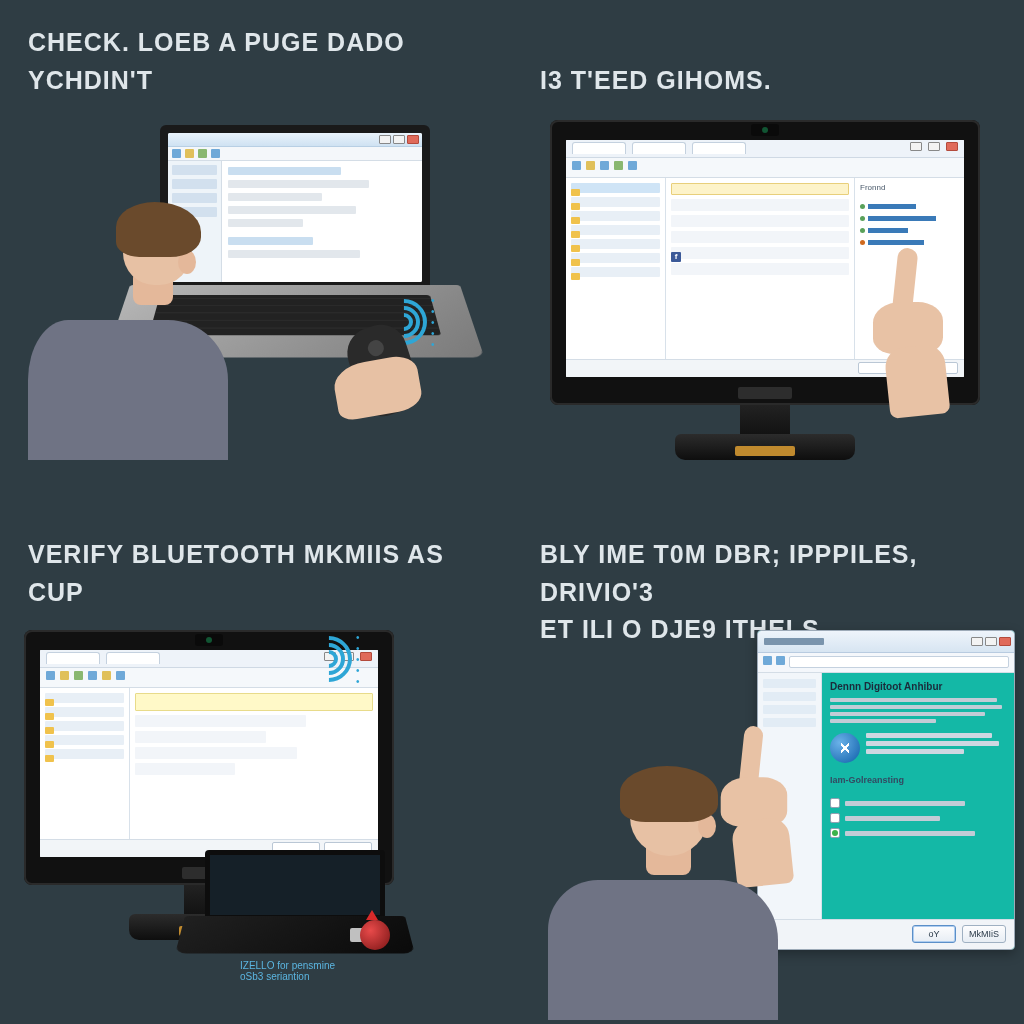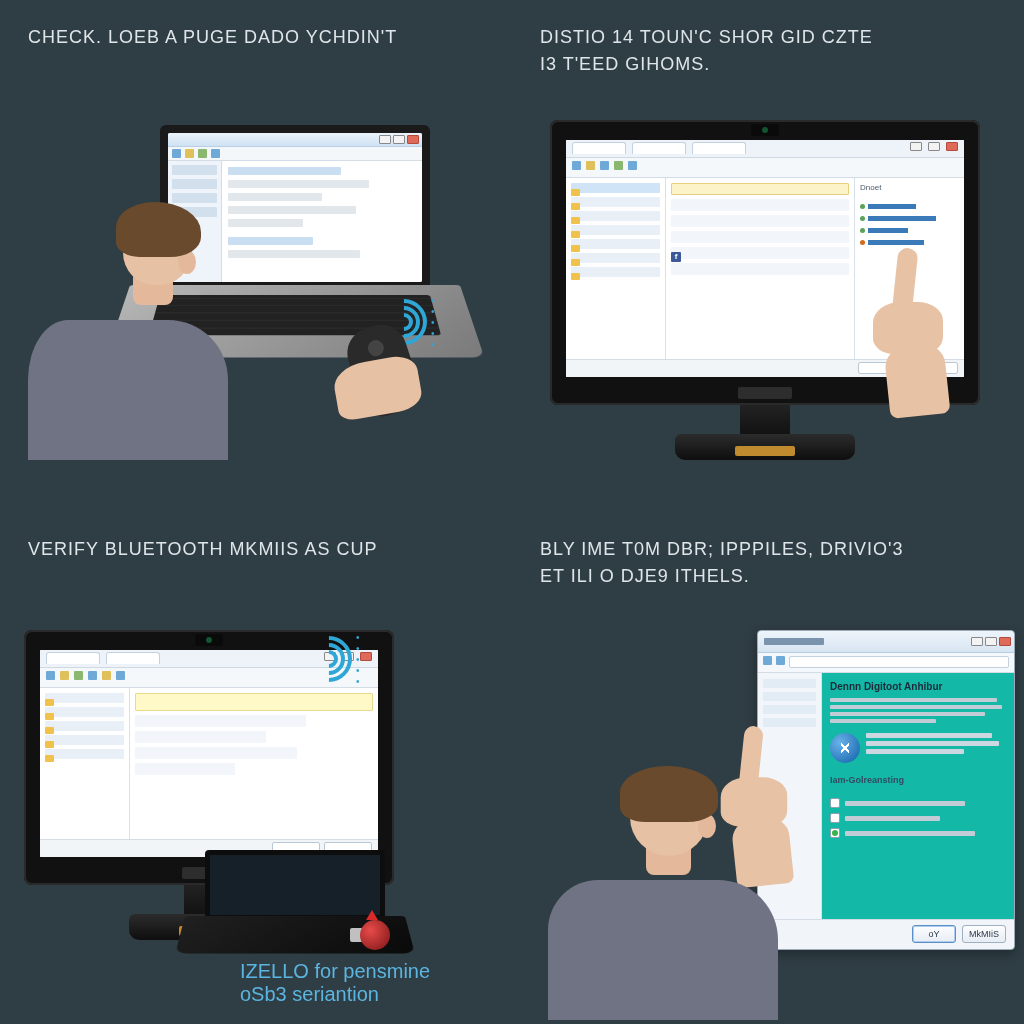--- a/index.html
+++ b/index.html
@@ -16,30 +16,30 @@
     display: grid;
     grid-template-columns: 1fr 1fr;
     grid-template-rows: 1fr 1fr;
     width: 100%; height: 100%;
   }
   .quad {
     position: relative;
     padding: 24px 28px;
   }
   .caption {
-    font-size: 18px;
+    font-size: 25px;
     letter-spacing: 1px;
-    font-weight: 400;
+    font-weight: 700;
     line-height: 1.5;
     font-family: "Arial Narrow", Arial, sans-serif;
     font-stretch: condensed;
     text-transform: uppercase;
   }
   .subcaption {
-    font-size: 20px;
+    font-size: 10px;
     color: #5bb5e0;
     position: absolute;
   }
 
   
   .laptop {
     position: absolute;
     left: 130px; top: 125px;
     width: 330px; height: 230px;
   }
@@ -275,21 +275,21 @@
       <div class="p1-shirt"></div>
       <div class="p1-neck"></div>
       <div class="p1-head"></div>
       <div class="p1-ear"></div>
       <div class="p1-hair"></div>
     </div>
   </div>
 
   <div class="quad q2">
     <div class="caption">
-      <span>DISTIO 14 TOUN'C SHOR GID CZTE</span><br>
+      <br>
       <span>I3 T'EED GIHOMS.</span>
     </div>
 
     <div class="monitor">
       <div class="mon-bezel">
         <div class="mon-cam"></div>
         <div class="mon-screen">
           <div class="exp-tabs">
             <div class="exp-tab"></div>
             <div class="exp-tab"></div>
@@ -317,21 +317,21 @@
           </div>
           <div class="exp-main">
             <div class="row sel"></div>
             <div class="row"></div>
             <div class="row"></div>
             <div class="row"></div>
             <div class="row"><span class="fb-ico">f</span></div>
             <div class="row"></div>
           </div>
           <div class="exp-right">
-            <div style="font-size:8px;color:#4a5a6b;margin-bottom:5px">Dnoet</div>
+            <div style="font-size:8px;color:#4a5a6b;margin-bottom:5px">Fronnd</div>
             <div class="link-line"><span class="dot"></span><span class="bar" style="width:48px"></span></div>
             <div class="link-line"><span class="dot"></span><span class="bar" style="width:68px"></span></div>
             <div class="link-line"><span class="dot"></span><span class="bar" style="width:40px"></span></div>
             <div class="link-line"><span class="dot" style="background:#d06a1e"></span><span class="bar" style="width:56px"></span></div>
           </div>
           <div class="exp-status">
             <div class="btnish"></div>
             <div class="btnish"></div>
           </div>
         </div>

